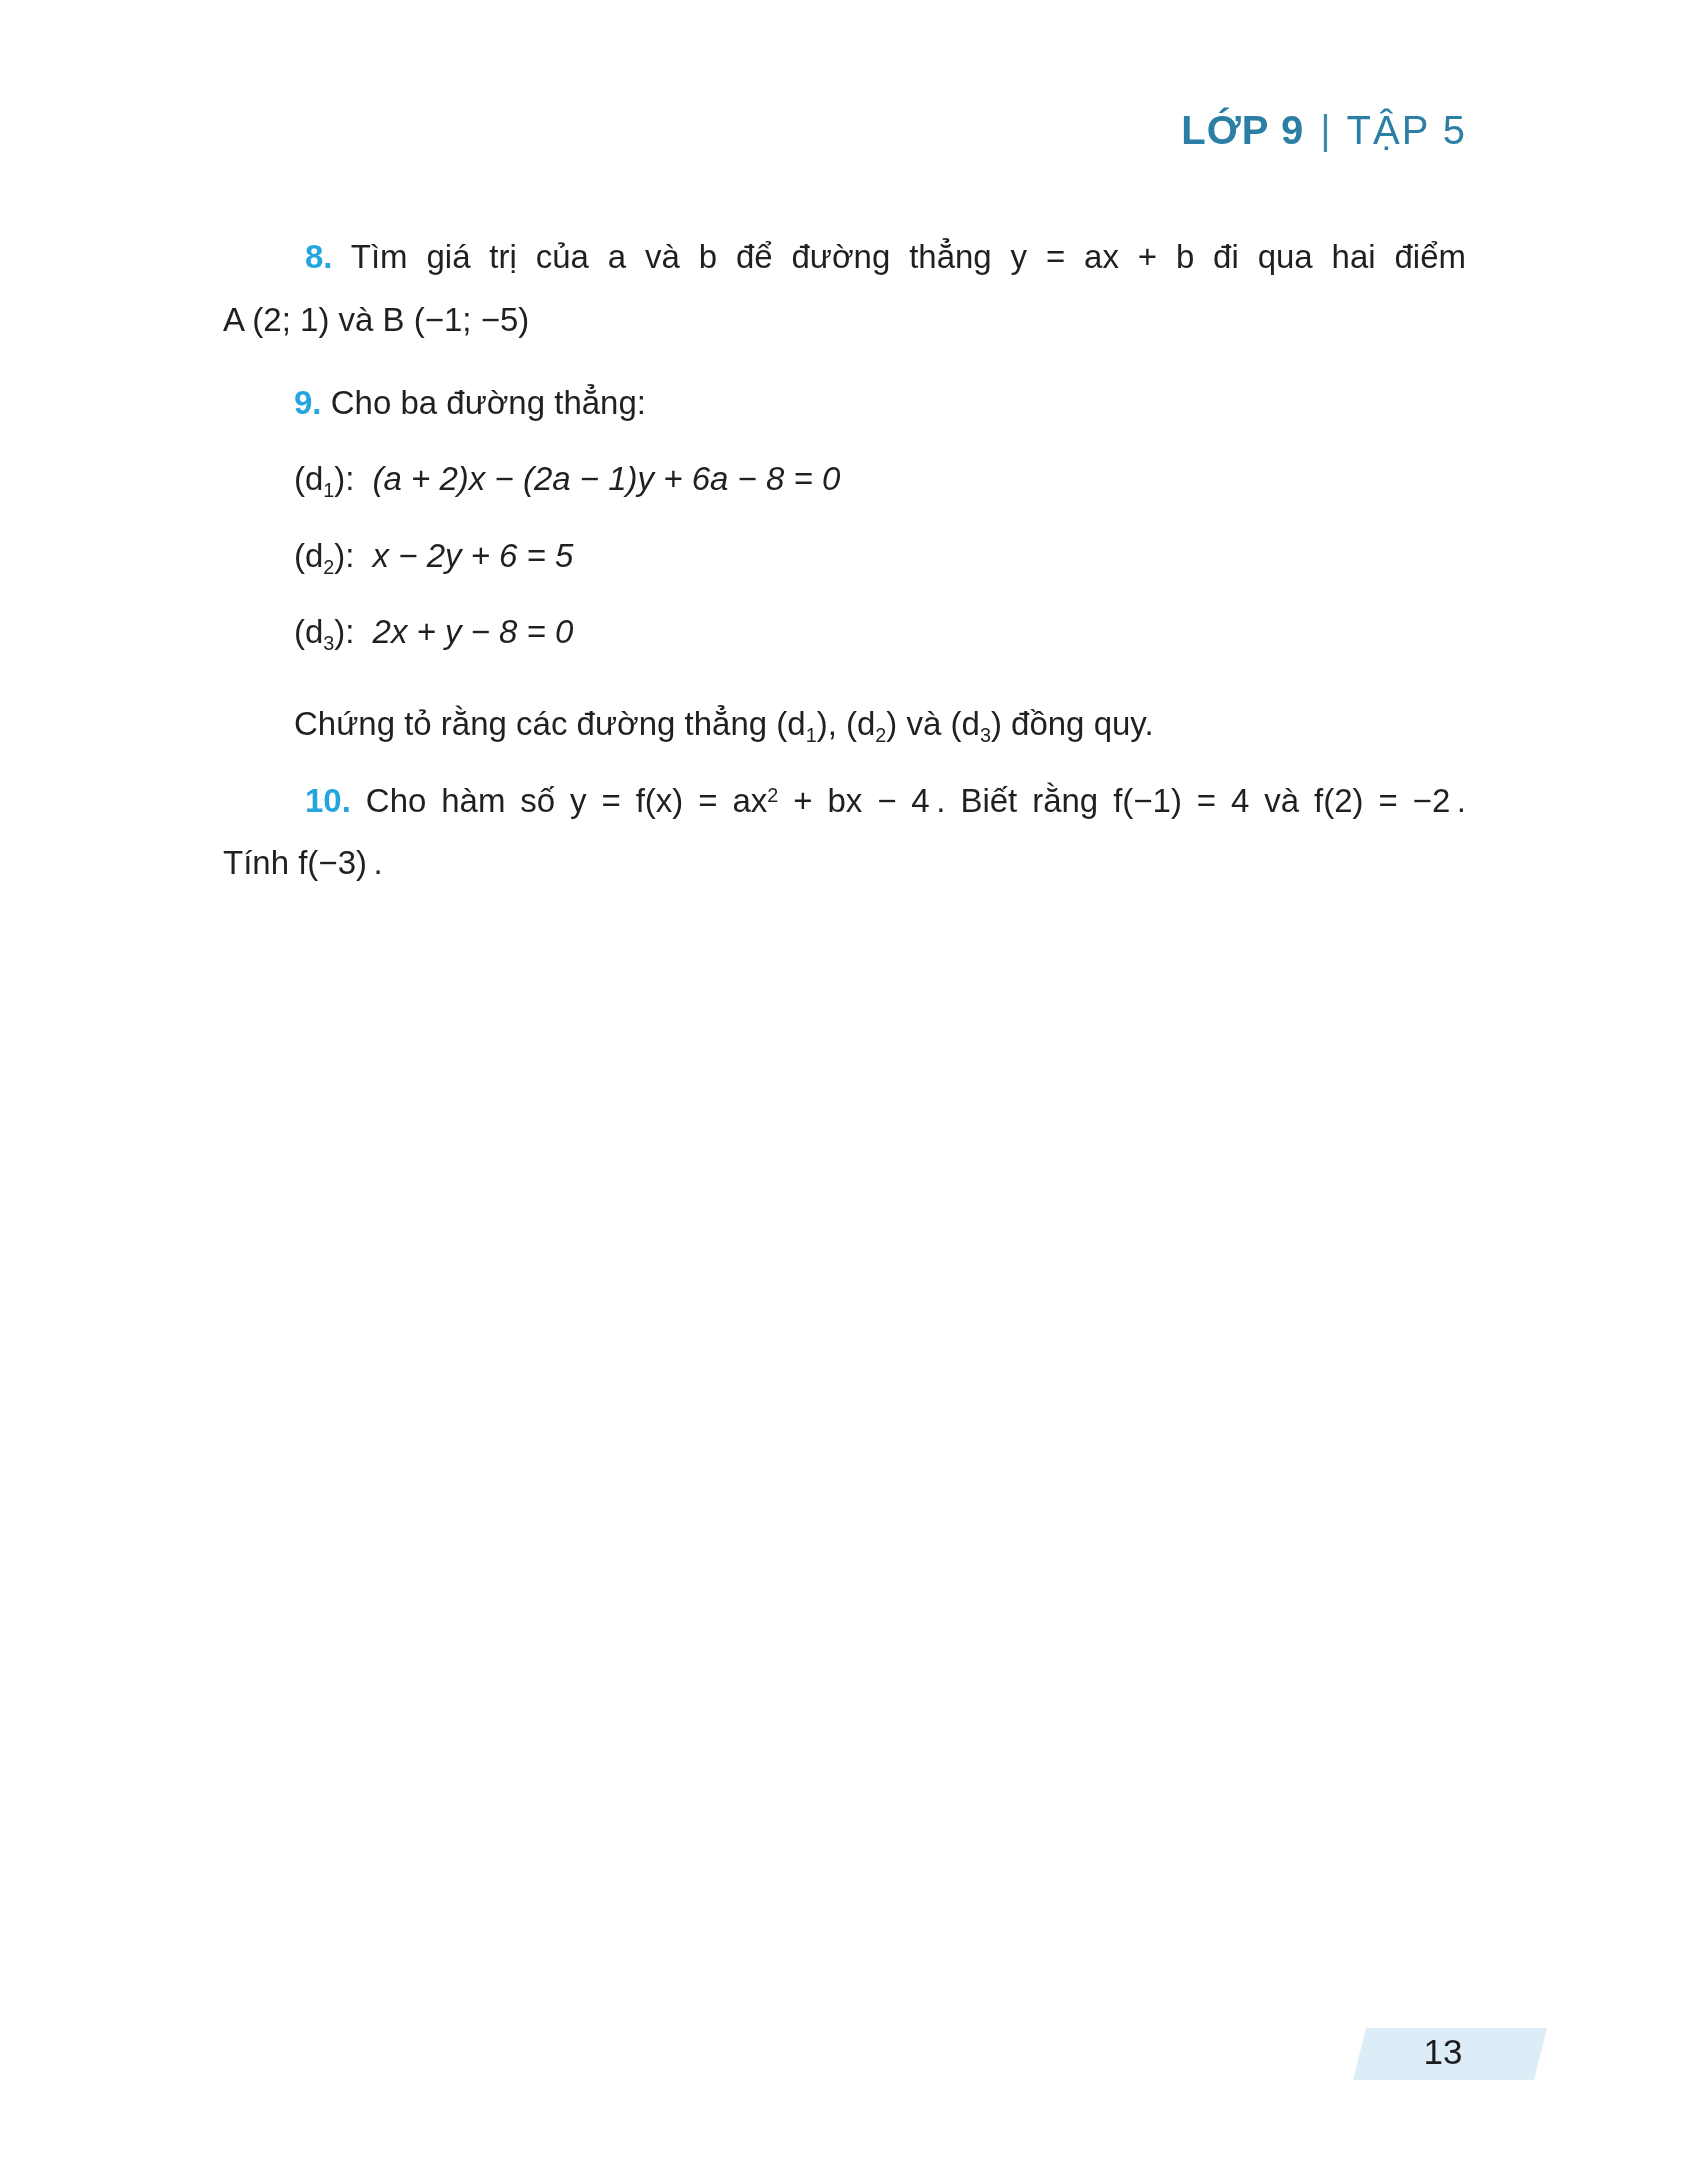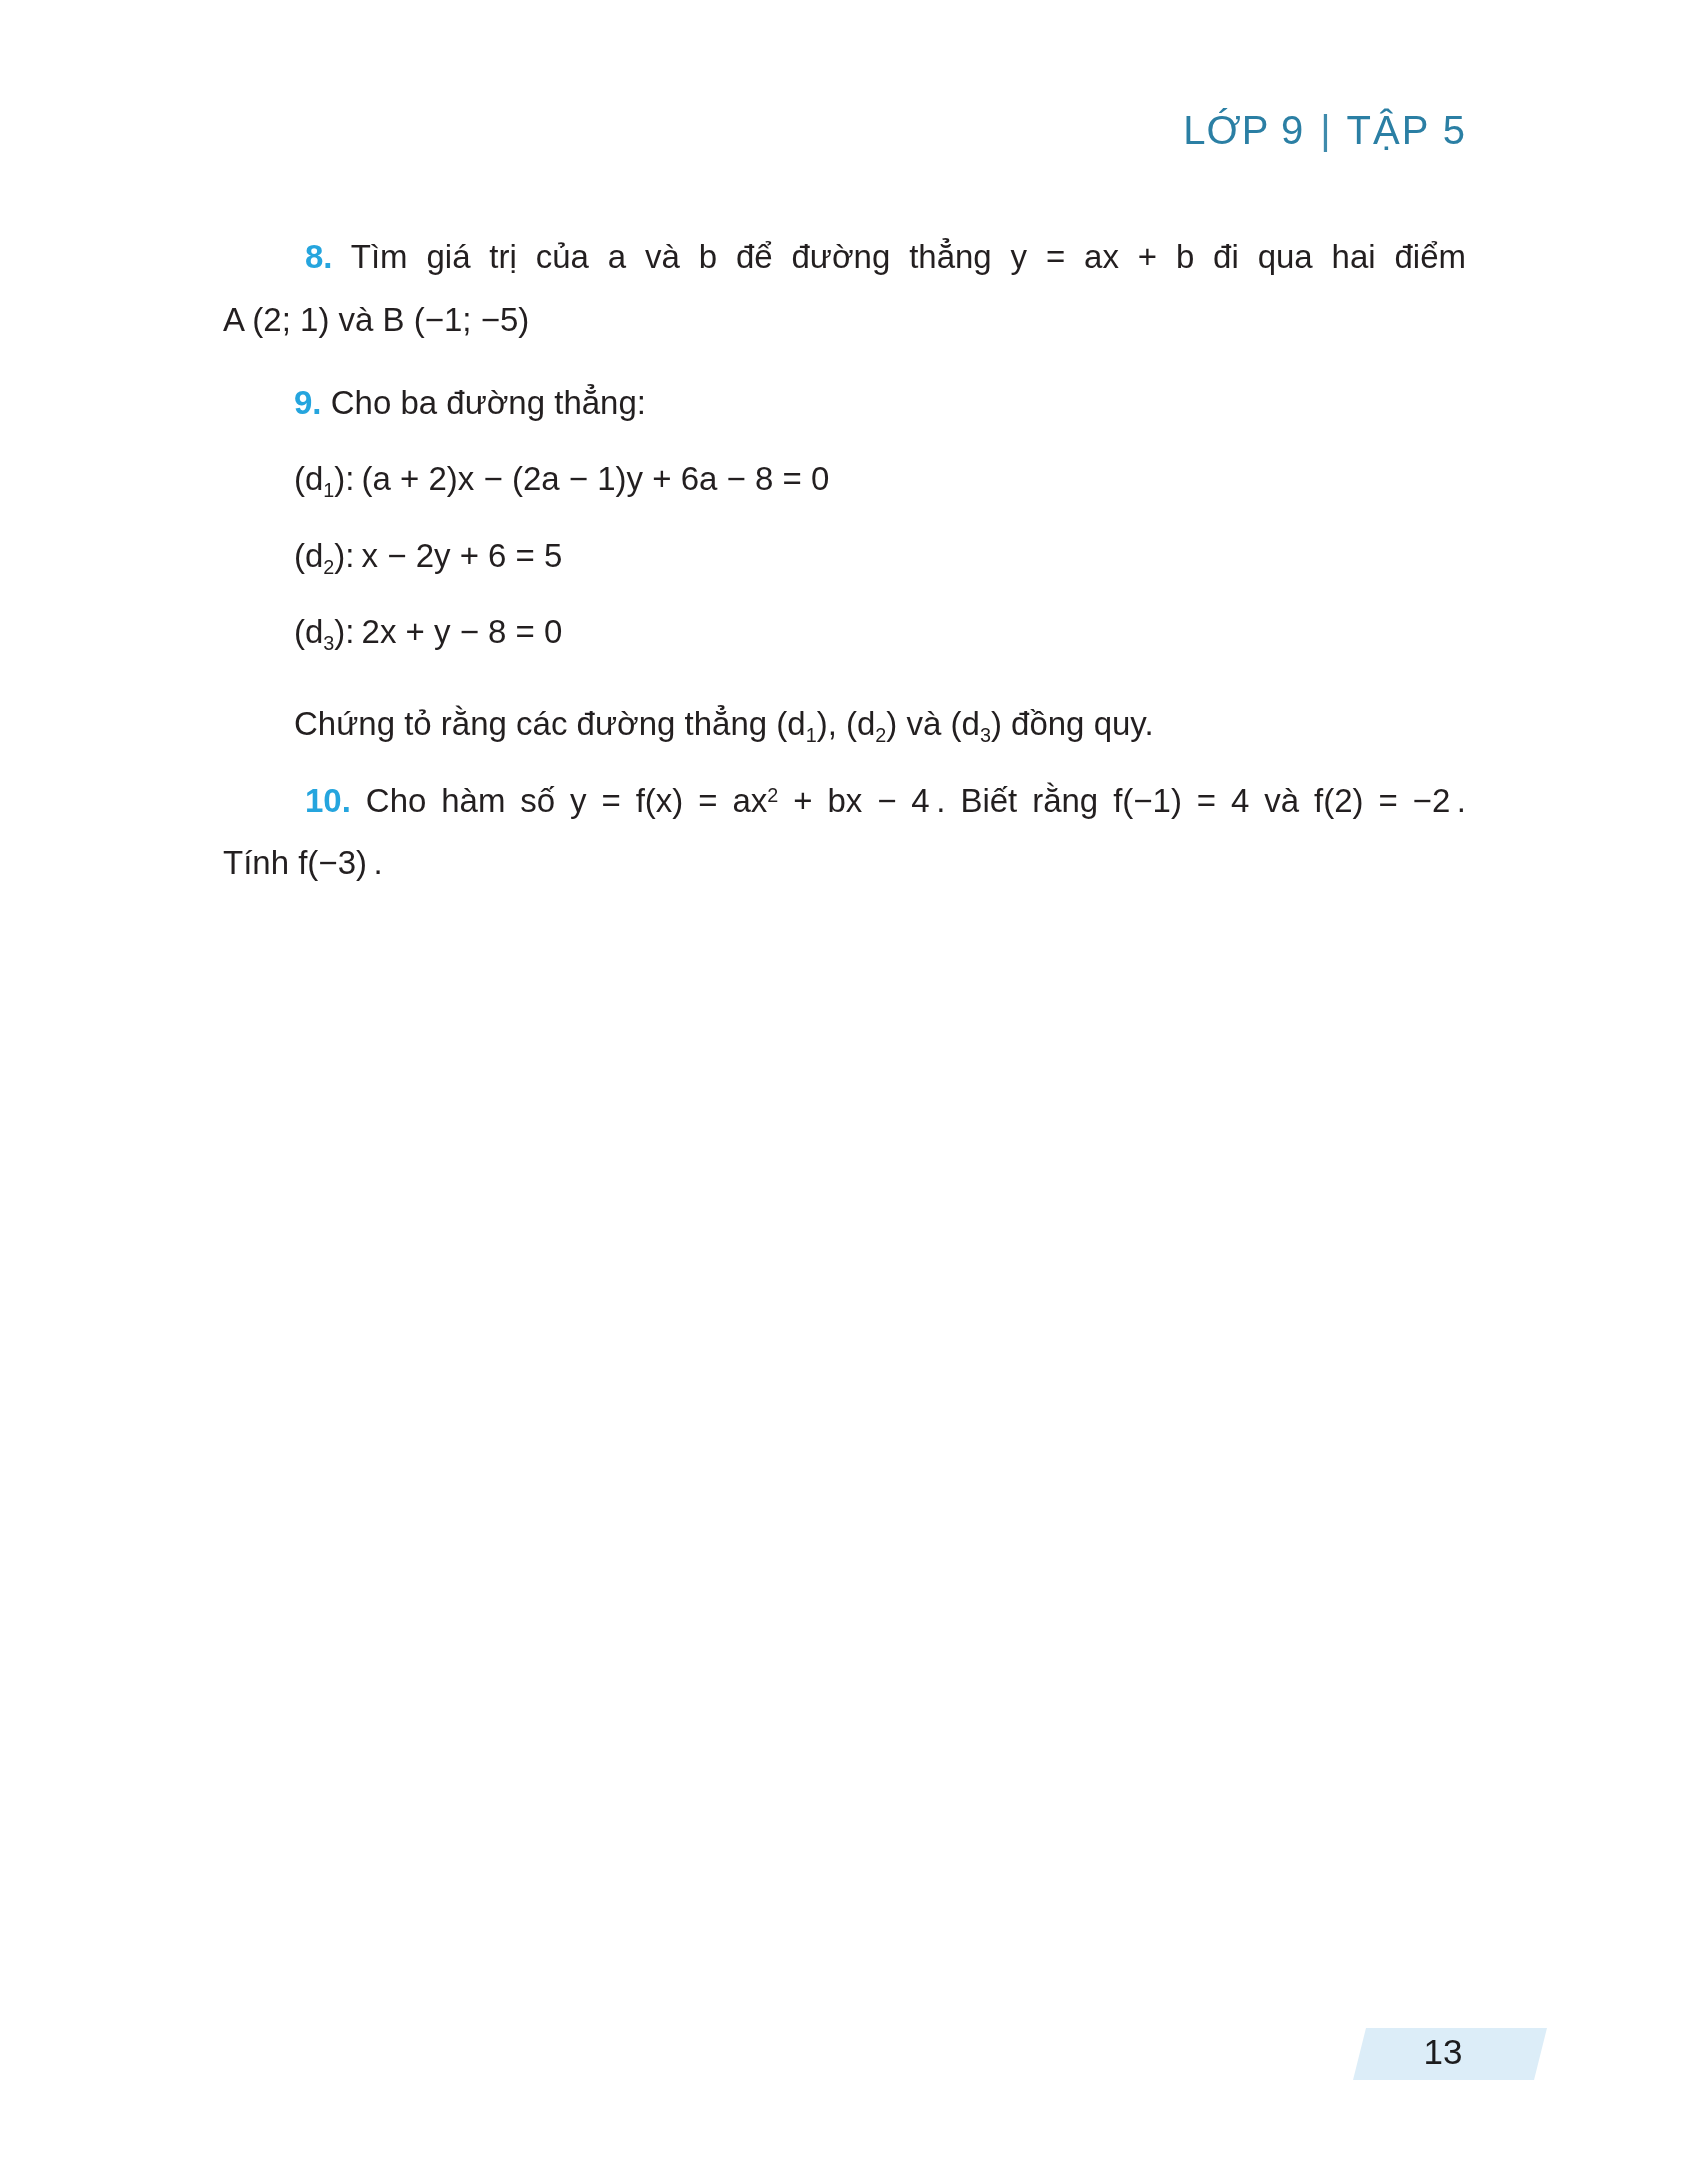--- a/index.html
+++ b/index.html
@@ -18,42 +18,42 @@
     color:var(--body);
   }
   
   .header{
     position:absolute;
     top:106px;right:216px;
     font-size:40px;line-height:48px;
     color:var(--teal);
     white-space:nowrap;
   }
-  .hdr-bold{font-weight:normal;letter-spacing:1px;margin-left:19px;}
+  .hdr-bold{font-weight:bold;letter-spacing:1px;margin-left:19px;}
   .hdr-sep{font-weight:300;margin:0 16px;opacity:.9;}
   .hdr-light{font-weight:400;letter-spacing:2px;}
   
   .line{
     position:absolute;
     left:223px;width:1243px;
     font-size:33px;line-height:46px;
     white-space:nowrap;
     color:var(--body);
   }
   .jline{
     text-align:justify;
     text-align-last:justify;
     -moz-text-align-last:justify;
     text-indent:82px;
   }
   .ind{left:294px;width:auto;}
   .num{color:var(--cyan);font-weight:bold;}
   .sub{font-size:0.6em;vertical-align:-0.35em;line-height:0;}
   .sup{font-size:0.6em;vertical-align:0.5em;line-height:0;}
-  .eq-body{margin-left:7px;}
+  .eq-body{margin-left:18px;font-style:italic;}
   
   .page-tab{
     position:absolute;
     left:1366px;top:2028px;
     width:181px;height:52px;
     background:var(--tab);
     transform:skewX(-14deg);
     transform-origin:0 0;
   }
   .page-num{

